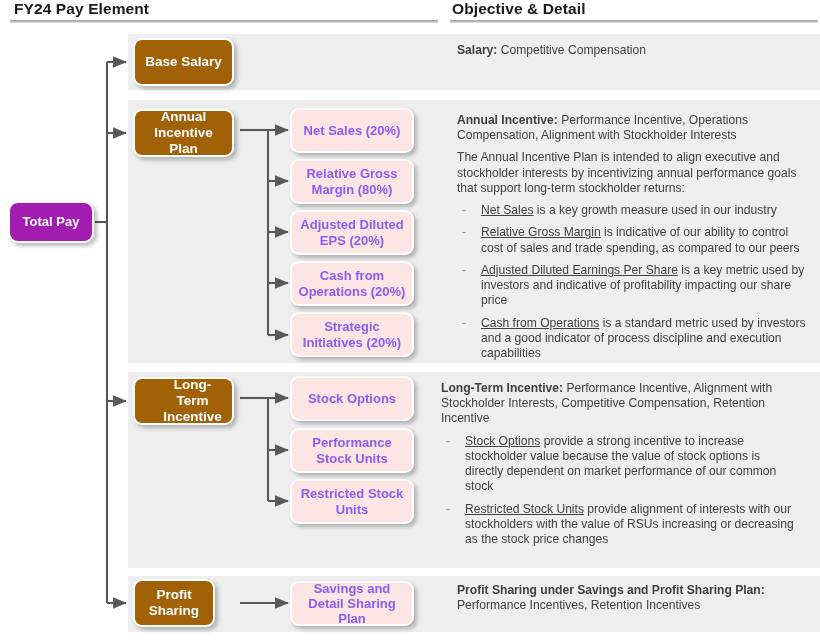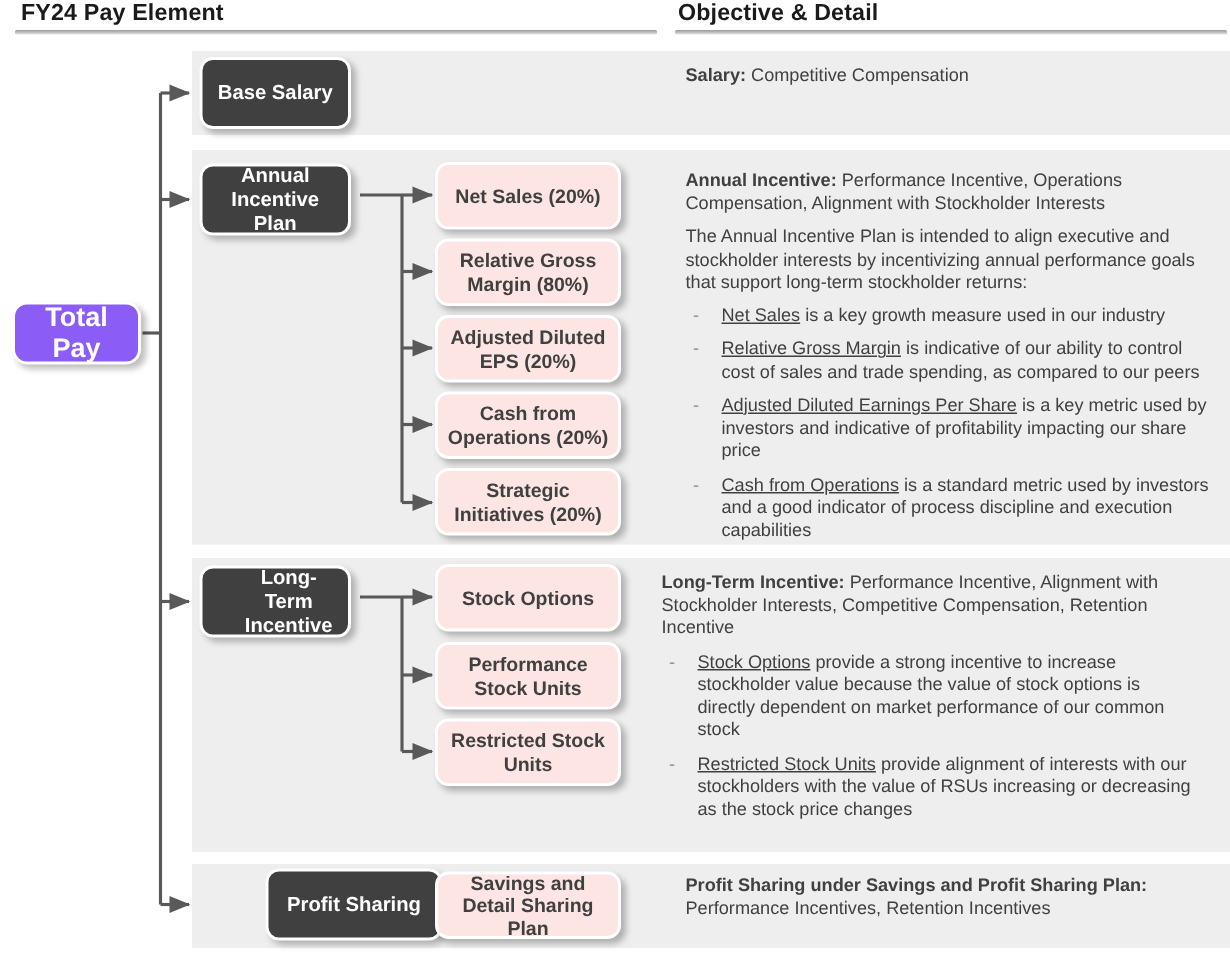--- a/index.html
+++ b/index.html
@@ -58,35 +58,35 @@
     align-items: center;
     justify-content: center;
     text-align: center;
     border-radius: 9px;
     border: 2px solid #ffffff;
     box-shadow: 3px 3px 4px rgba(0,0,0,.26);
     line-height: 1.18;
     padding: 2px 6px;
   }
   .box-root {
-    background: #8b5cf6;
+    background: #a21caf;
     color: #ffffff;
-    font-size: 18px;
+    font-size: 13px;
     font-weight: bold;
     border-radius: 10px;
   }
   .box-cat {
-    background: #404040;
+    background: #a16207;
     color: #ffffff;
     font-size: 13.5px;
     font-weight: bold;
   }
   .box-leaf {
     background: #fce5e3;
-    color: #404040;
+    color: #8b5cf6;
     font-size: 13px;
     font-weight: bold;
   }
 
   
   .detail {
     position: absolute;
     box-sizing: border-box;
     font-size: 12.1px;
     color: #404040;
@@ -181,21 +181,21 @@
   </div>
 
   <div class="box box-cat" style="left:133px; top:109px; width:101px; height:48px;">
     <span>Annual Incentive Plan</span>
   </div>
 
   <div class="box box-cat" style="left:133px; top:377px; width:101px; height:48px;padding-left:24px;">
     <span>Long-Term Incentive</span>
   </div>
 
-  <div class="box box-cat" style="left:133px; top:579px; width:118px; height:48px;margin-left:44px;">
+  <div class="box box-cat" style="left:133px; top:579px; width:82px; height:48px;">
     <span>Profit Sharing</span>
   </div>
 
   <div class="box box-leaf" style="left:290px; top:108px; width:124px; height:45px;">
     <span>Net Sales (20%)</span>
   </div>
   <div class="box box-leaf" style="left:290px; top:159px; width:124px; height:45px;">
     <span>Relative Gross Margin (80%)</span>
   </div>
   <div class="box box-leaf" style="left:290px; top:210px; width:124px; height:45px;">

